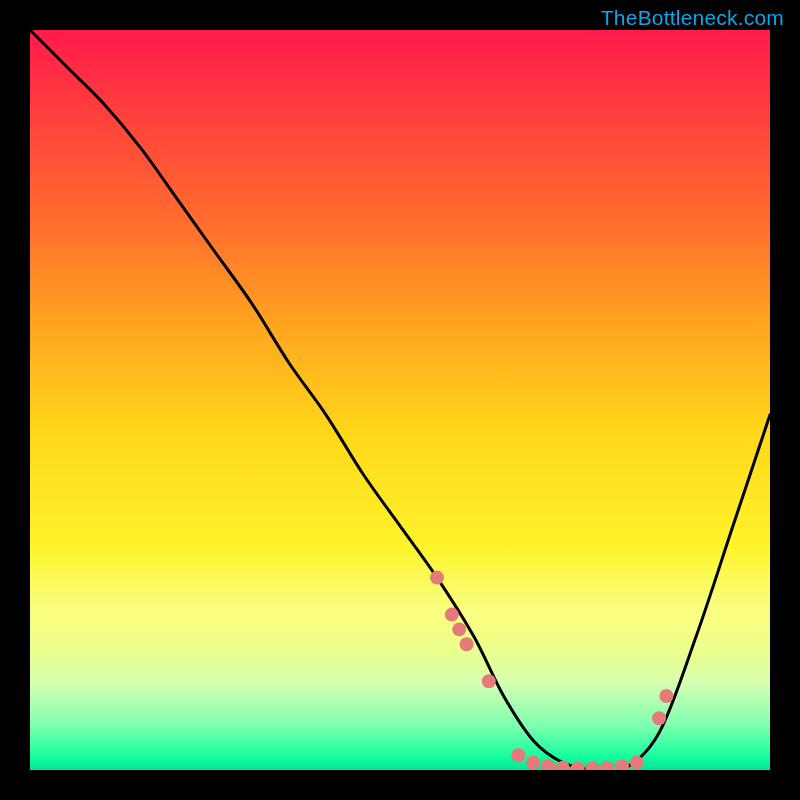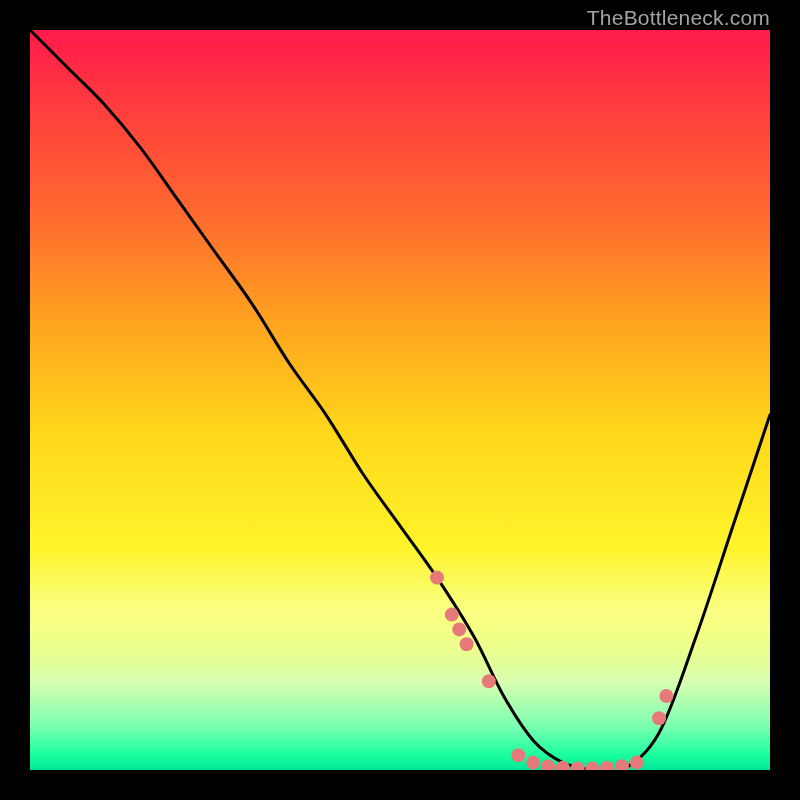--- a/index.html
+++ b/index.html
@@ -60,24 +60,24 @@
   }
   .svg-layer {
     position: absolute;
     inset: 0;
     width: 100%;
     height: 100%;
   }
   .watermark {
     position: absolute;
     top: 6px;
-    right: 30px;
+    right: 16px;
     font-family: Arial, Helvetica, sans-serif;
     font-size: 21px;
-    color: #a3a3a3;
+    color: #0ea5e9;
     font-weight: 500;
     letter-spacing: 0.2px;
     user-select: none;
   }
 </style>
 </head>
 <body>
 
 <div class="stage">
   <div class="watermark">TheBottleneck.com</div>

